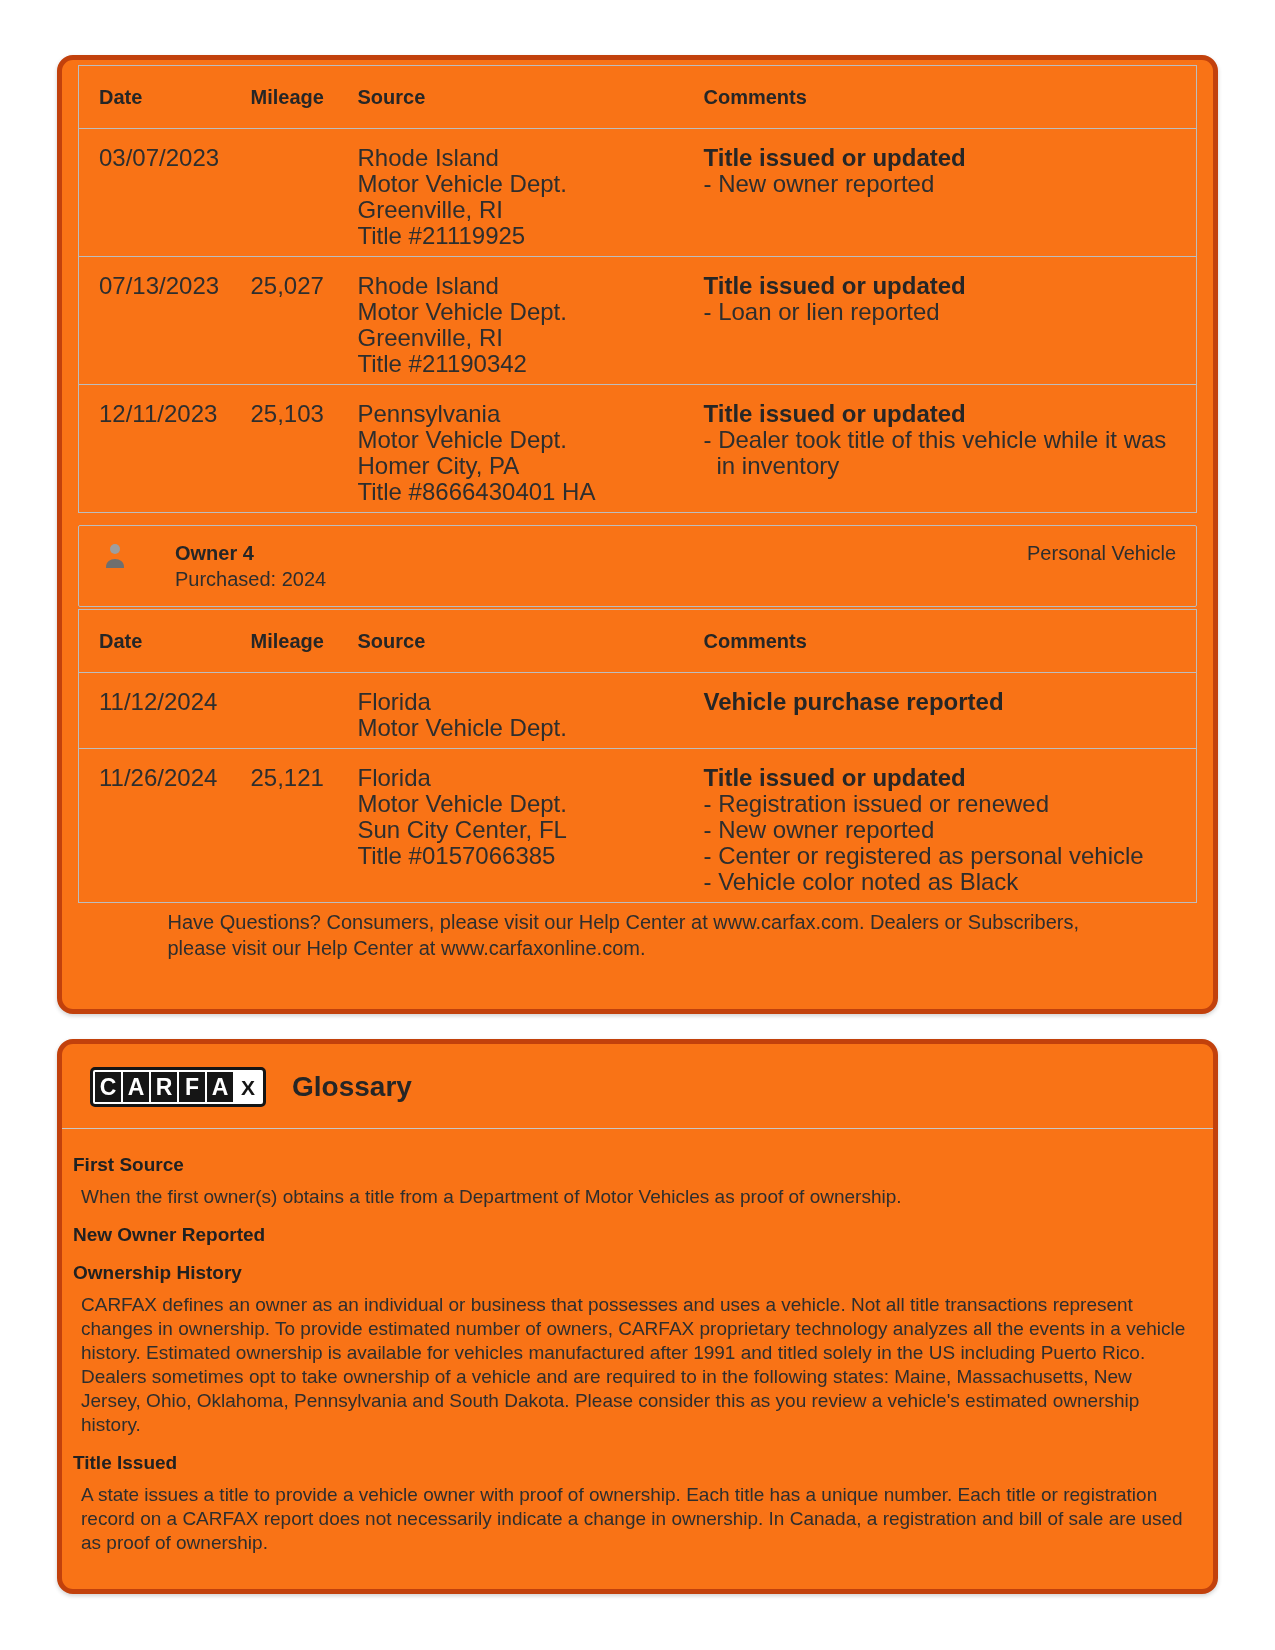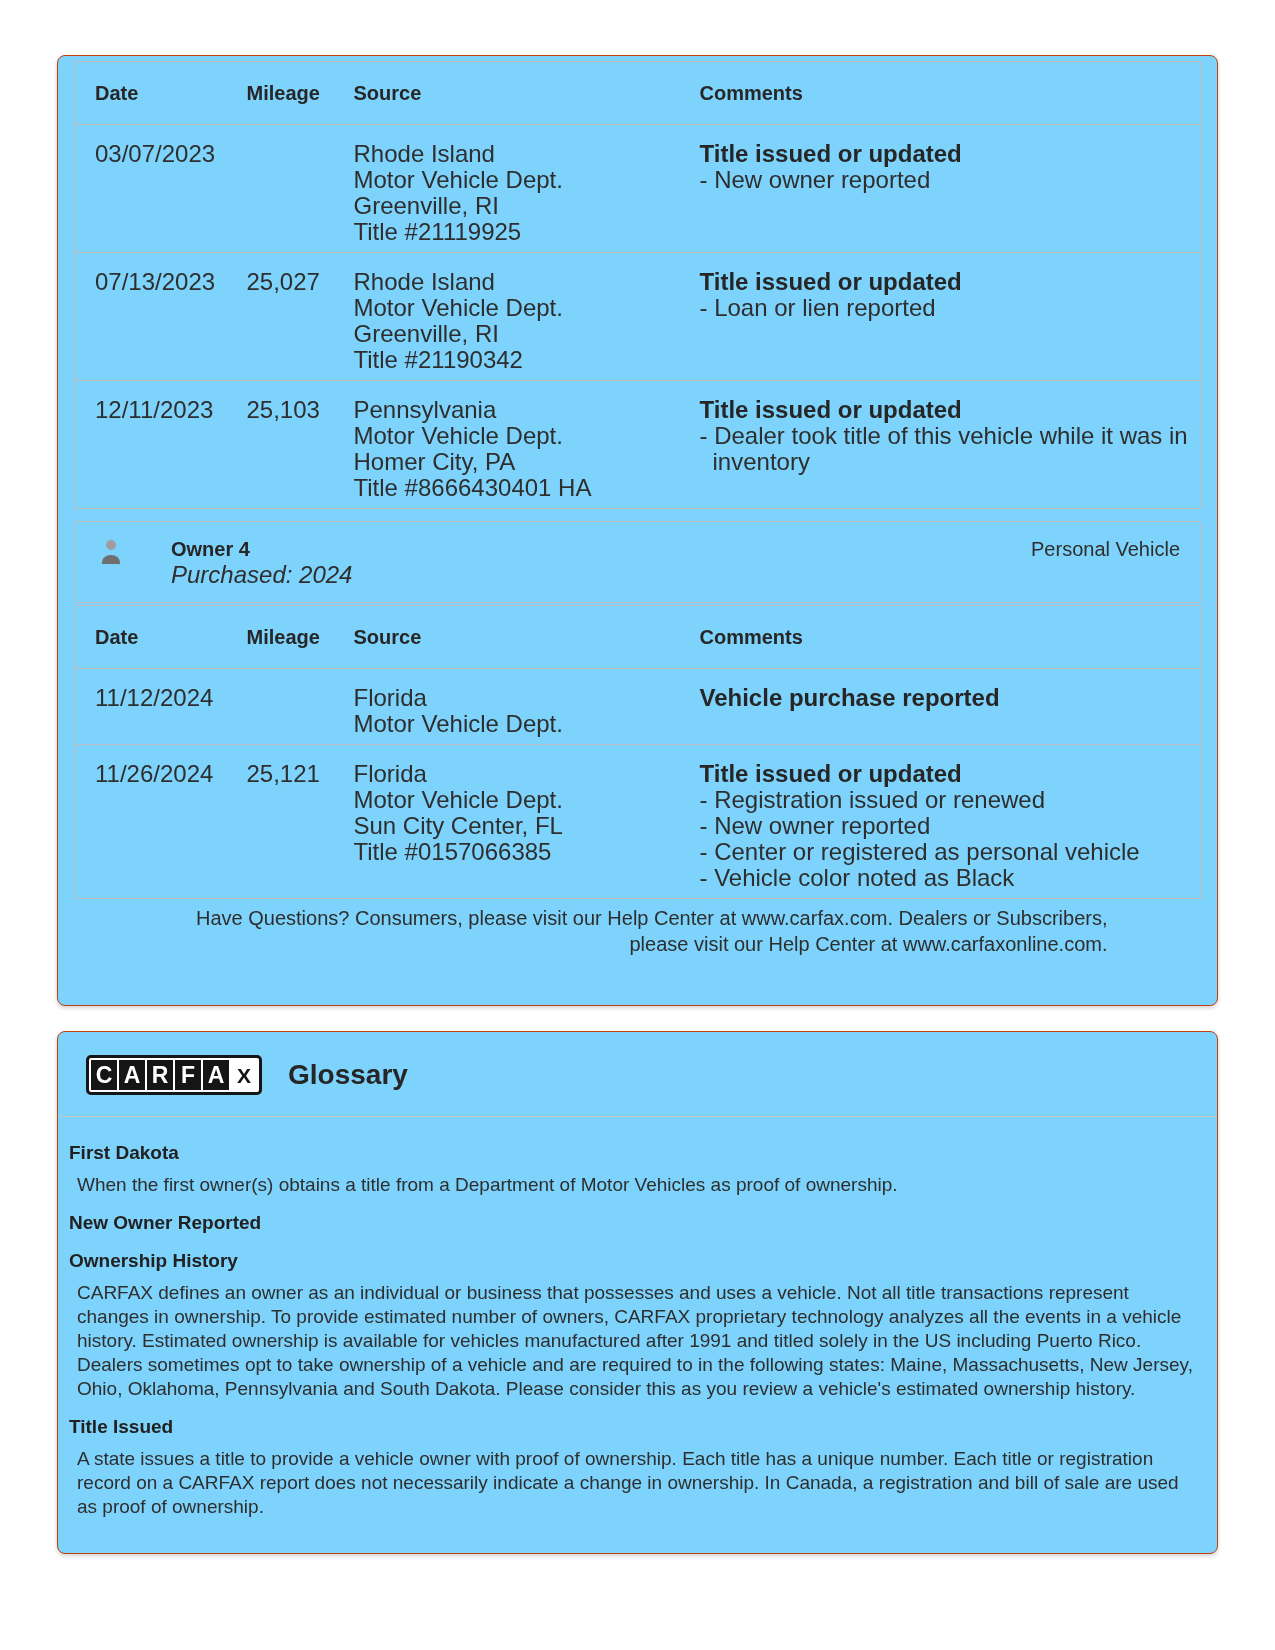--- a/index.html
+++ b/index.html
@@ -6,23 +6,23 @@
   html, body {
     margin: 0; padding: 0;
     width: 1275px; min-height: 1650px;
     background: #ffffff;
     font-family: "Liberation Sans", "DejaVu Sans", sans-serif;
     color: #2e2e2e;
   }
   .page { padding: 55px 57px 0 57px; }
 
   .card {
-    background: #7dd3fc;
-    border: 1px solid #c2410c;
-    border-radius: 8px;
+    background: #f97316;
+    border: 5px solid #c2410c;
+    border-radius: 16px;
     box-shadow: 0 2px 4px rgba(0,0,0,0.18);
   }
   .history-card { padding: 5px 16px 48px 16px; margin-bottom: 25px; }
 
   table.records {
     width: 100%;
     border-collapse: collapse;
     border: 1px solid #bdbdbd;
     table-layout: fixed;
   }
@@ -53,27 +53,27 @@
     margin-bottom: 2px;
     border: 1px solid #bdbdbd;
     border-radius: 2px;
     padding: 14px 20px 14px 24px;
     display: flex;
     align-items: flex-start;
     gap: 28px;
   }
   .owner-icon { margin: 2px 20px 0 0; flex: 0 0 auto; }
   .owner-text .owner-name { font-size: 20px; font-weight: bold; line-height: 26px; color: #262626; }
-  .owner-text .owner-sub  { font-size: 24px; line-height: 26px; font-style: italic; }
+  .owner-text .owner-sub  { font-size: 20px; line-height: 26px; }
   .owner-usage { margin-left: auto; font-size: 20px; line-height: 26px; }
 
   .help-text {
     margin: 6px auto 0 auto;
     max-width: 940px;
-    text-align: right;
+    text-align: left;
     font-size: 20px;
     line-height: 26px;
   }
 
   .glossary-card { padding: 23px 0 20px 0; }
   .glossary-header {
     display: flex;
     align-items: center;
     gap: 26px;
     padding: 0 16px 21px 28px;
@@ -245,21 +245,21 @@
         <span class="logo-tile">R</span>
         <span class="logo-tile">F</span>
         <span class="logo-tile">A</span>
         <span class="logo-tile light">X</span>
       </span>
       <span class="glossary-title">Glossary</span>
     </div>
     <hr class="glossary-divider">
     <div class="glossary-entries">
       <div class="glossary-entry">
-        <h3 class="term">First Dakota</h3>
+        <h3 class="term">First Source</h3>
         <p class="definition">When the first owner(s) obtains a title from a Department of Motor Vehicles as proof of ownership.</p>
       </div>
       <div class="glossary-entry">
         <h3 class="term">New Owner Reported</h3>
       </div>
       <div class="glossary-entry">
         <h3 class="term">Ownership History</h3>
         <p class="definition">CARFAX defines an owner as an individual or business that possesses and uses a vehicle. Not all title transactions represent changes in ownership. To provide estimated number of owners, CARFAX proprietary technology analyzes all the events in a vehicle history. Estimated ownership is available for vehicles manufactured after 1991 and titled solely in the US including Puerto Rico. Dealers sometimes opt to take ownership of a vehicle and are required to in the following states: Maine, Massachusetts, New Jersey, Ohio, Oklahoma, Pennsylvania and South Dakota. Please consider this as you review a vehicle's estimated ownership history.</p>
       </div>
       <div class="glossary-entry">

